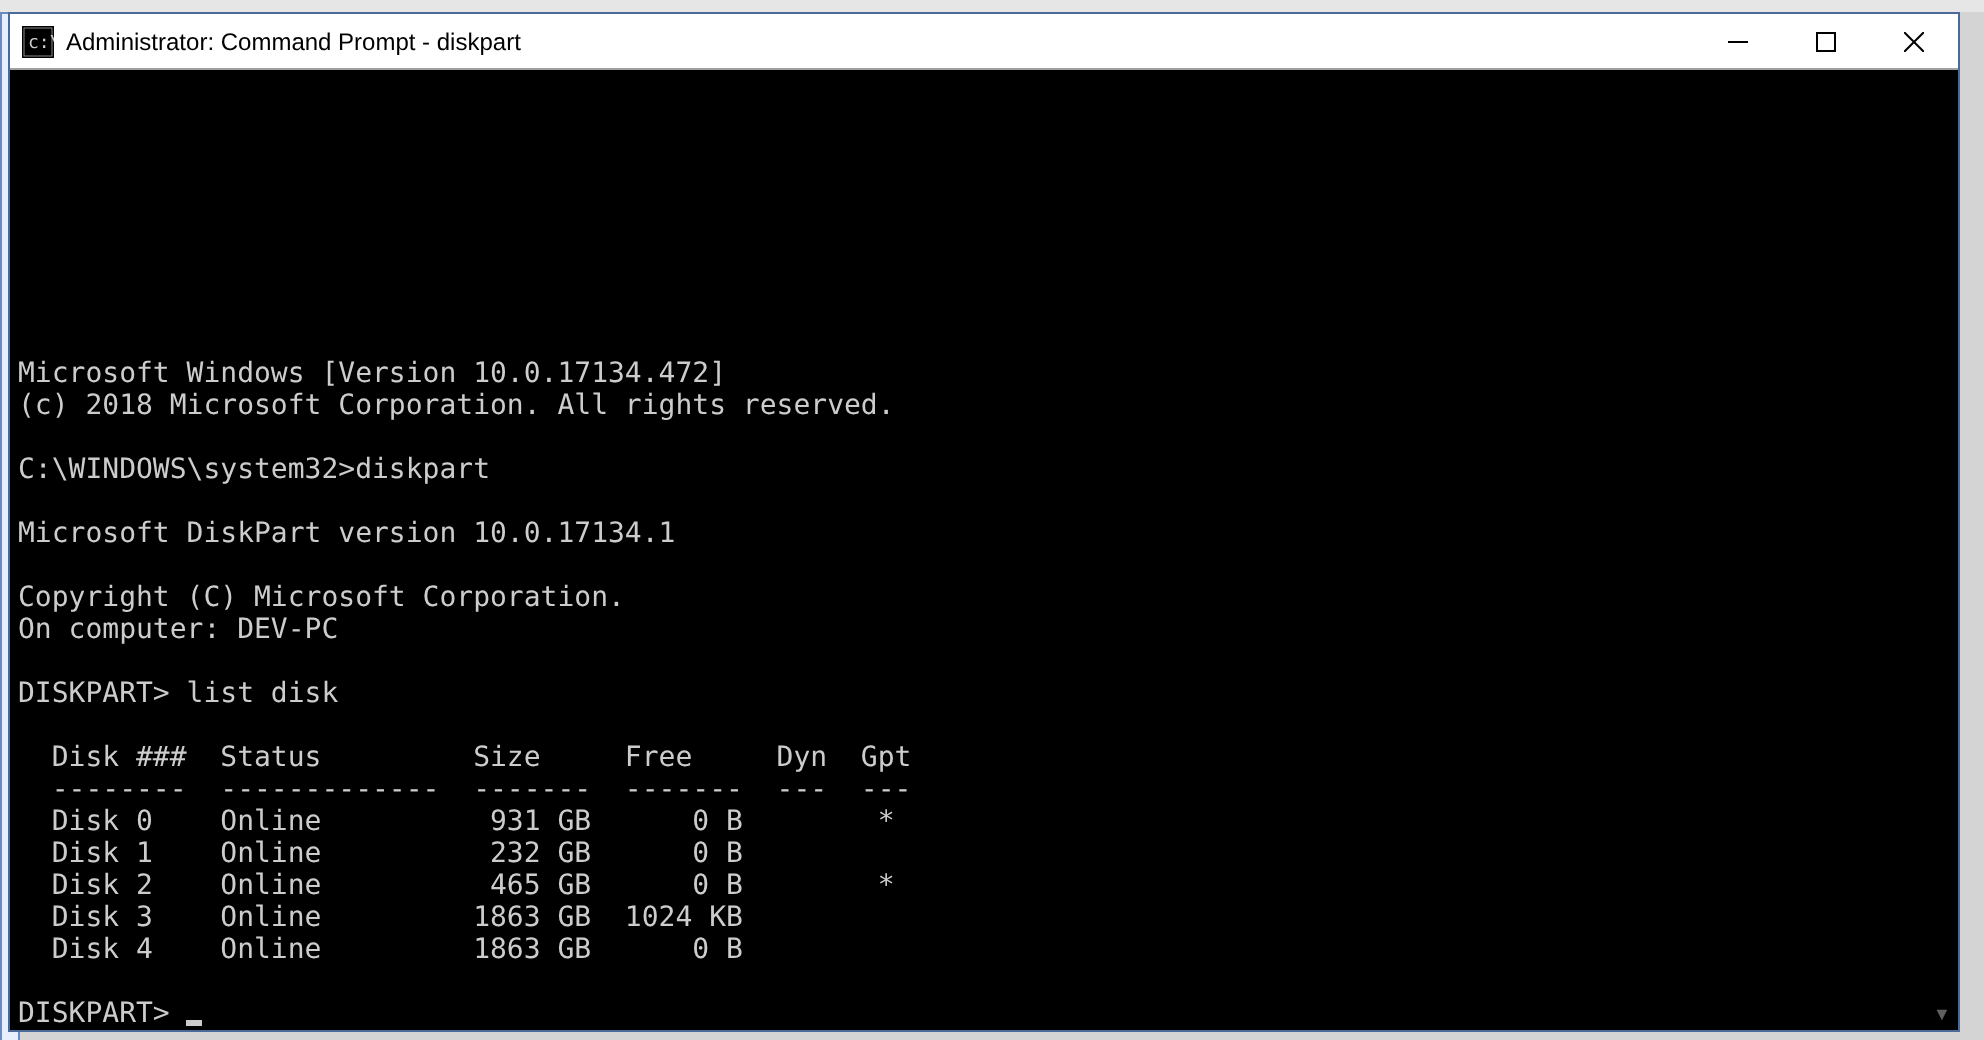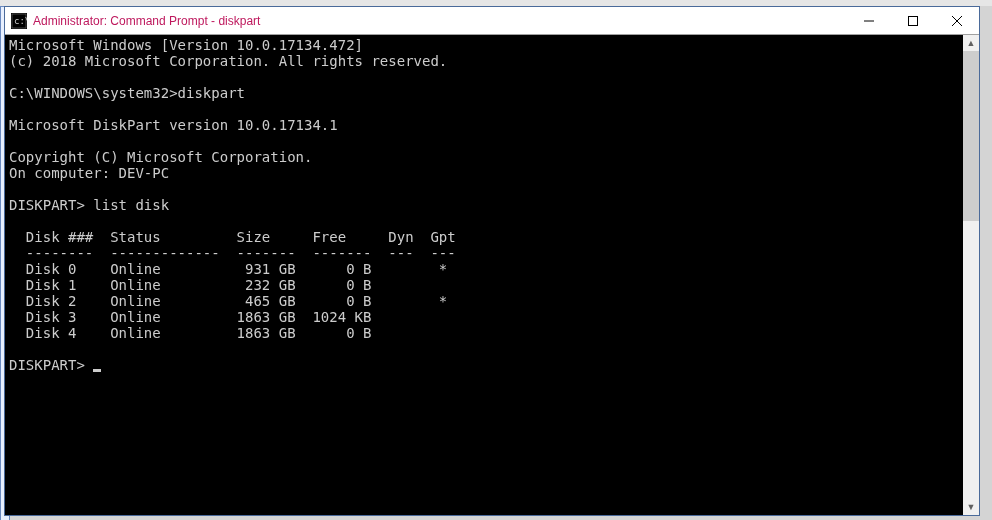--- a/index.html
+++ b/index.html
@@ -34,40 +34,41 @@
       width: 16px;
       height: 16px;
       margin-right: 6px;
       display: inline-flex;
       align-items: center;
       justify-content: center;
     }
     .titlebar-icon svg { width: 16px; height: 16px; }
     .titlebar-text {
       font-size: 12px;
-      color: #be185d;
+      color: #000000;
       flex: 1;
     }
     .win-controls {
       display: flex;
       height: 100%;
     }
     .win-btn {
       width: 44px;
       height: 100%;
       display: flex;
       align-items: center;
       justify-content: center;
       cursor: pointer;
     }
     .win-btn svg { width: 10px; height: 10px; }
     .client {
       flex: 1;
       display: flex;
       background: #000;
+      align-items: flex-end;
     }
     .terminal {
       flex: 1;
       background: #000;
       color: #cccccc;
       font-family: "Consolas", "Lucida Console", monospace;
       font-size: 14px;
       line-height: 16px;
       padding: 2px 0 0 4px;
       white-space: pre;

